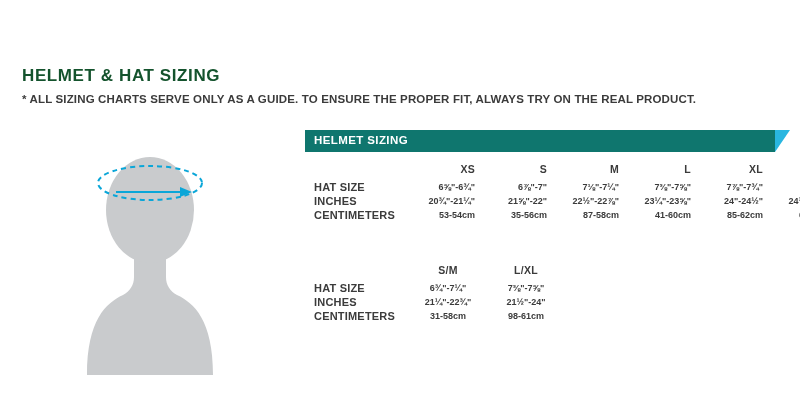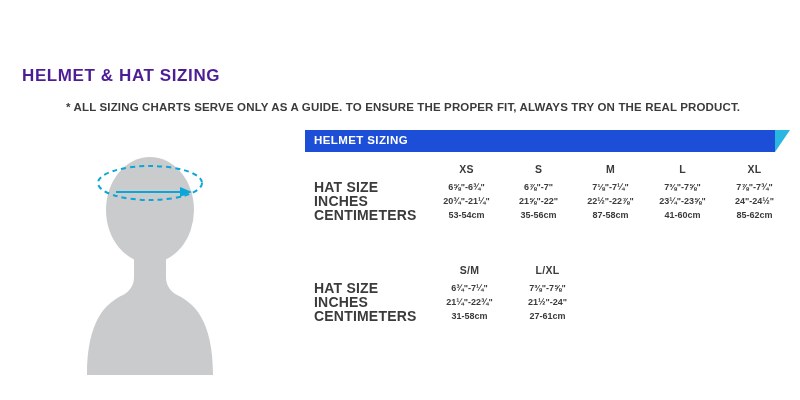--- a/index.html
+++ b/index.html
@@ -22,54 +22,53 @@
   }
 
   
   .main-title {
     position: absolute;
     left: 22px;
     top: 66px;
     font-size: 17px;
     font-weight: bold;
     letter-spacing: 0.6px;
-    color: #4c1d95;
+    color: #14532d;
     text-transform: uppercase;
   }
   .disclaimer {
     position: absolute;
     left: 22px;
-    top: 101px;
+    top: 93px;
     font-size: 11.5px;
     font-weight: bold;
     letter-spacing: 0.15px;
     color: #3b3b3b;
     text-transform: uppercase;
-    margin-left: 44px;
   }
 
   
   .figure {
     position: absolute;
     left: 30px;
     top: 135px;
     width: 240px;
     height: 240px;
   }
   .figure svg { display: block; }
 
   
   .table-block { position: absolute; }
   #helmet-block { left: 305px; top: 130px; width: 470px; }
   #hat-block    { left: 305px; top: 253px; width: 470px; }
 
   .band {
     position: relative;
     height: 22px;
-    background: #1d4ed8;
+    background: #0f766e;
   }
   .band.wide  { width: 470px; }
   .band.narrow{ width: 240px; }
   .band::after {
     content: "";
     position: absolute;
     top: 0;
     right: -15px;
     width: 0;
     height: 0;
@@ -100,32 +99,32 @@
     text-align: center;
     white-space: nowrap;
     line-height: 14px;
     font-weight: bold;
   }
   table.size-table th.row-head,
   table.size-table td.row-head {
     text-align: left;
     padding-left: 0;
     padding-right: 14px;
-    font-size: 14px;
+    font-size: 11px;
     letter-spacing: 0.2px;
     text-transform: uppercase;
     color: #3b3b3b;
   }
   table.size-table thead th {
     font-size: 10.5px;
     padding-bottom: 4px;
     letter-spacing: 0.3px;
   }
   #helmet-table th.size-col,
-  #helmet-table td.size-col { min-width: 60px; }
+  #helmet-table td.size-col { min-width: 60px; text-align: right; }
   #hat-table th.size-col,
   #hat-table td.size-col { min-width: 66px; }
 </style>
 </head>
 <body>
 
 <div class="page">
 
   <div class="main-title">HELMET &amp; HAT SIZING</div>
   <div class="disclaimer">* ALL SIZING CHARTS SERVE ONLY AS A GUIDE. TO ENSURE THE PROPER FIT, ALWAYS TRY ON THE REAL PRODUCT.</div>
@@ -210,19 +209,19 @@
           <td class="size-col">7⅜"-7⅝"</td>
         </tr>
         <tr>
           <td class="row-head">INCHES</td>
           <td class="size-col">21¼"-22¾"</td>
           <td class="size-col">21½"-24"</td>
         </tr>
         <tr>
           <td class="row-head">CENTIMETERS</td>
           <td class="size-col">31-58cm</td>
-          <td class="size-col">27-61cm</td>
+          <td class="size-col">98-61cm</td>
         </tr>
       </tbody>
     </table>
   </div>
 
 </div>
 
 </body></html>

